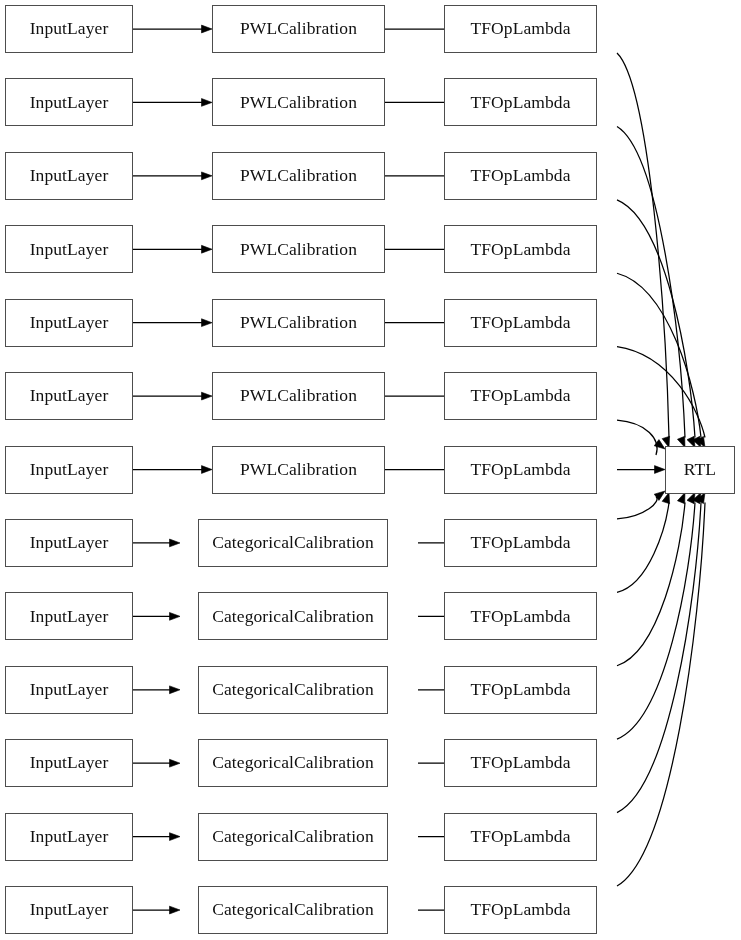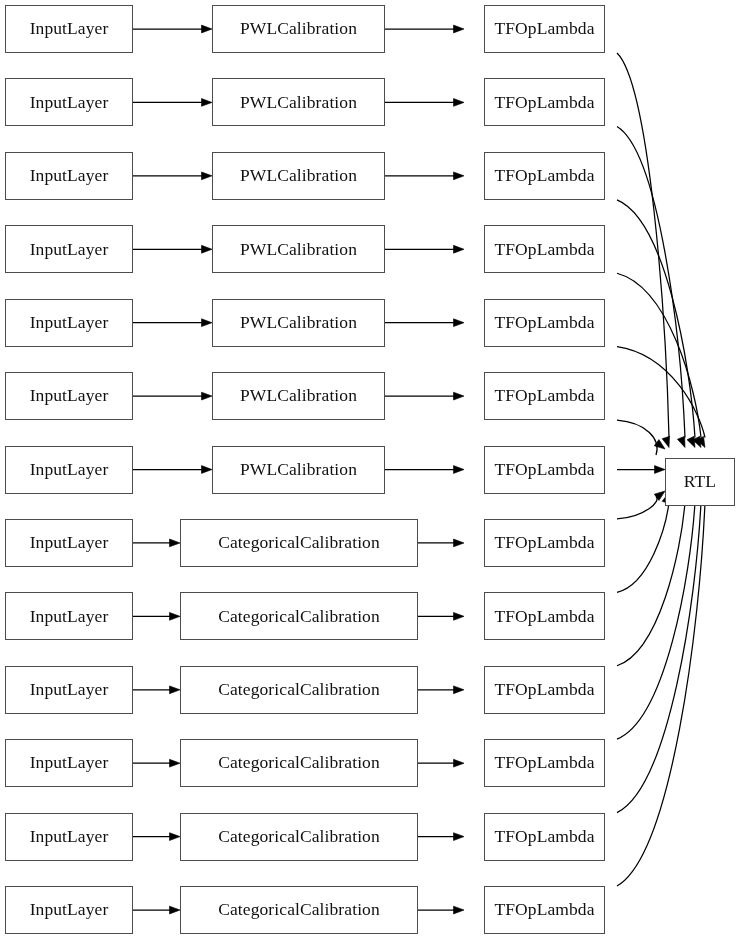--- a/index.html
+++ b/index.html
@@ -40,22 +40,22 @@
     line-height: 1;
     white-space: nowrap;
     letter-spacing: .1px;
   }
   .node-label {
     display: block;
     pointer-events: none;
   }
   .node-input       { left: 5px;   width: 128px; }
   .node-pwl         { left: 212px; width: 173px; text-align: center; }
-  .node-categorical { left: 180px; width: 238px; align-items: center; }
-  .node-tfop        { left: 484px; width: 121px; }
+  .node-categorical { left: 198px; width: 190px; align-items: center; }
+  .node-tfop        { left: 444px; width: 153px; }
   .node-rtl         { left: 665px; width: 70px;  top: 446px; }
 </style>
 </head>
 <body>
 
 <div id="graph-canvas">
   <svg id="edge-layer" viewBox="0 0 741 940" width="741" height="940" xmlns="http://www.w3.org/2000/svg">
       <path d="M133,29 L203,29" fill="none" stroke="#000000" stroke-width="1.25"></path>
       <polygon points="212,29 201.5,32.9 201.5,25.1" fill="#000000" stroke="#000000" stroke-width="0.6"></polygon>
       <path d="M385,29 L455,29" fill="none" stroke="#000000" stroke-width="1.25"></path>
@@ -246,17 +246,17 @@
       </div>
       <div class="node node-input" style="top: 886.04px;">
         <span class="node-label">InputLayer</span>
       </div>
       <div class="node node-categorical" style="top: 886.04px;">
         <span class="node-label">CategoricalCalibration</span>
       </div>
       <div class="node node-tfop" style="top: 886.04px;">
         <span class="node-label">TFOpLambda</span>
       </div>
-      <div class="node node-rtl" style="left: 665px; top: 458px; width: 70px; text-align: center;">
+      <div class="node node-rtl" style="left: 665px; top: 446px; width: 70px; text-align: center;">
         <span class="node-label">RTL</span>
       </div>
     </div>
 </div>
 
 </body></html>

